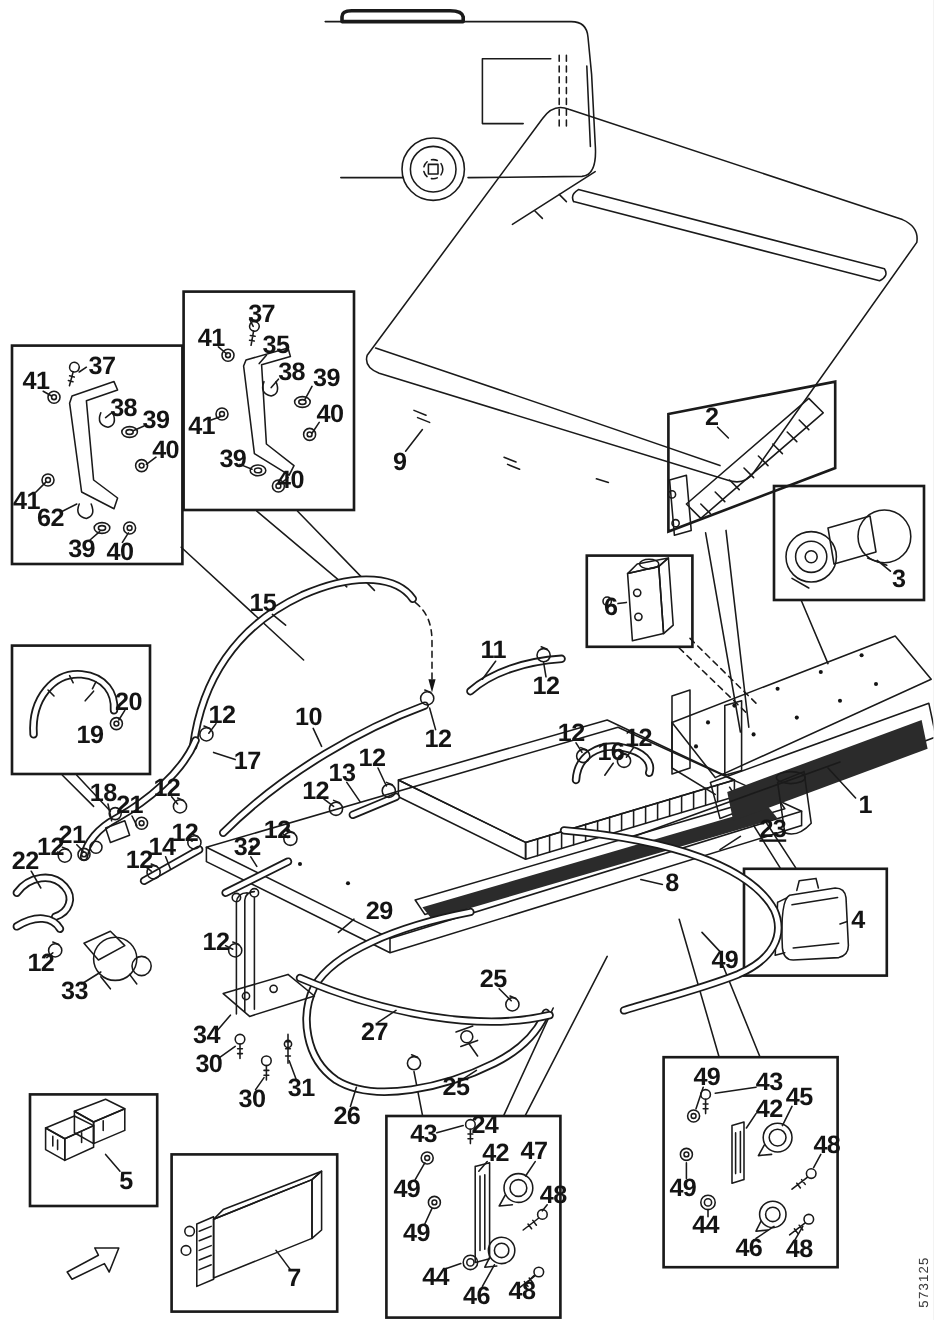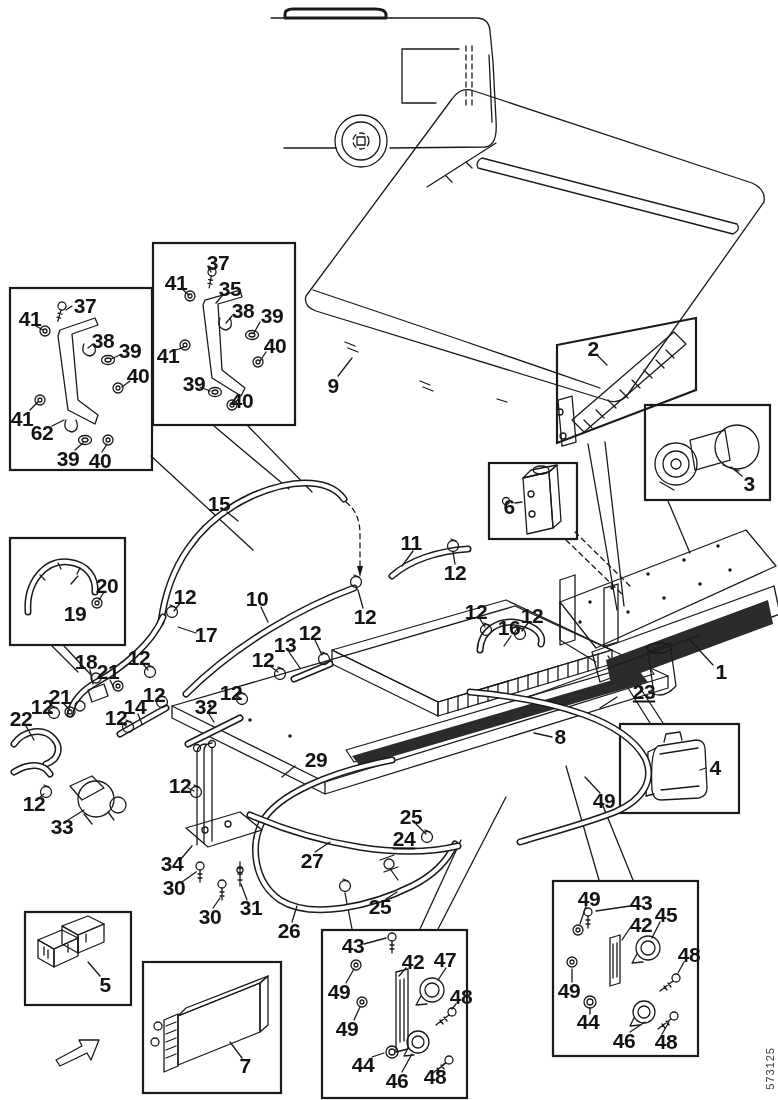--- a/index.html
+++ b/index.html
@@ -378,21 +378,21 @@
       <span class="callout" style="left: 180px; top: 785px;">12</span>
       <span class="callout" style="left: 34px; top: 803px;">12</span>
       <span class="callout" style="left: 62px; top: 826px;">33</span>
       <span class="callout" style="left: 316px; top: 759px;">29</span>
       <span class="callout" style="left: 411px; top: 816px;">25</span>
       <span class="callout" style="left: 172px; top: 863px;">34</span>
       <span class="callout" style="left: 174px; top: 887px;">30</span>
       <span class="callout" style="left: 210px; top: 916px;">30</span>
       <span class="callout" style="left: 251px; top: 907px;">31</span>
       <span class="callout" style="left: 312px; top: 860px;">27</span>
-      <span class="callout" style="left: 404px; top: 838px; text-decoration: underline;">24</span>
+      <span class="callout" style="left: 404px; top: 938px;">24</span>
       <span class="callout" style="left: 380px; top: 906px;">25</span>
       <span class="callout" style="left: 289px; top: 930px;">26</span>
       <span class="callout" style="left: 85px; top: 305px;">37</span>
       <span class="callout" style="left: 30px; top: 318px;">41</span>
       <span class="callout" style="left: 103px; top: 340px;">38</span>
       <span class="callout" style="left: 130px; top: 350px;">39</span>
       <span class="callout" style="left: 138px; top: 375px;">40</span>
       <span class="callout" style="left: 22px; top: 418px;">41</span>
       <span class="callout" style="left: 42px; top: 432px;">62</span>
       <span class="callout" style="left: 68px; top: 458px;">39</span>

